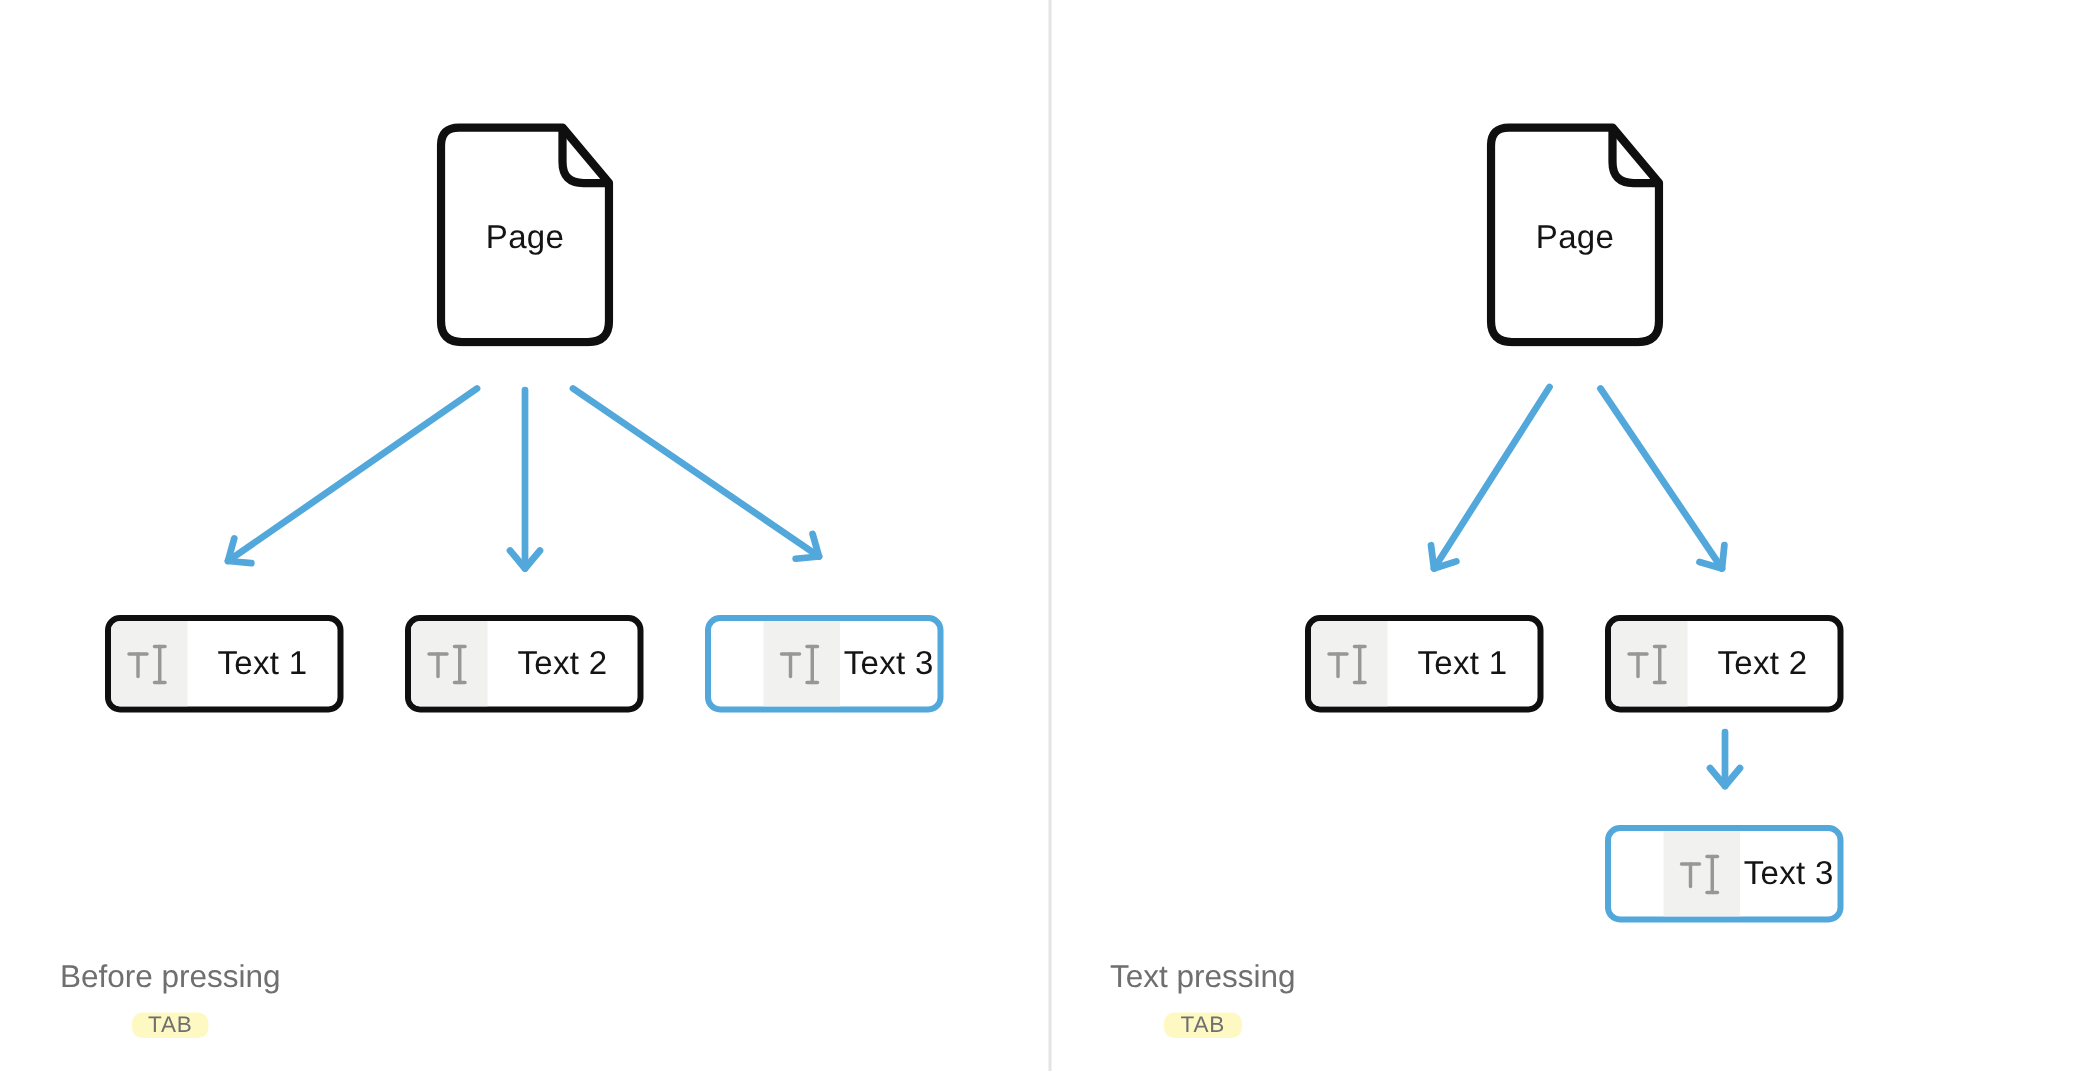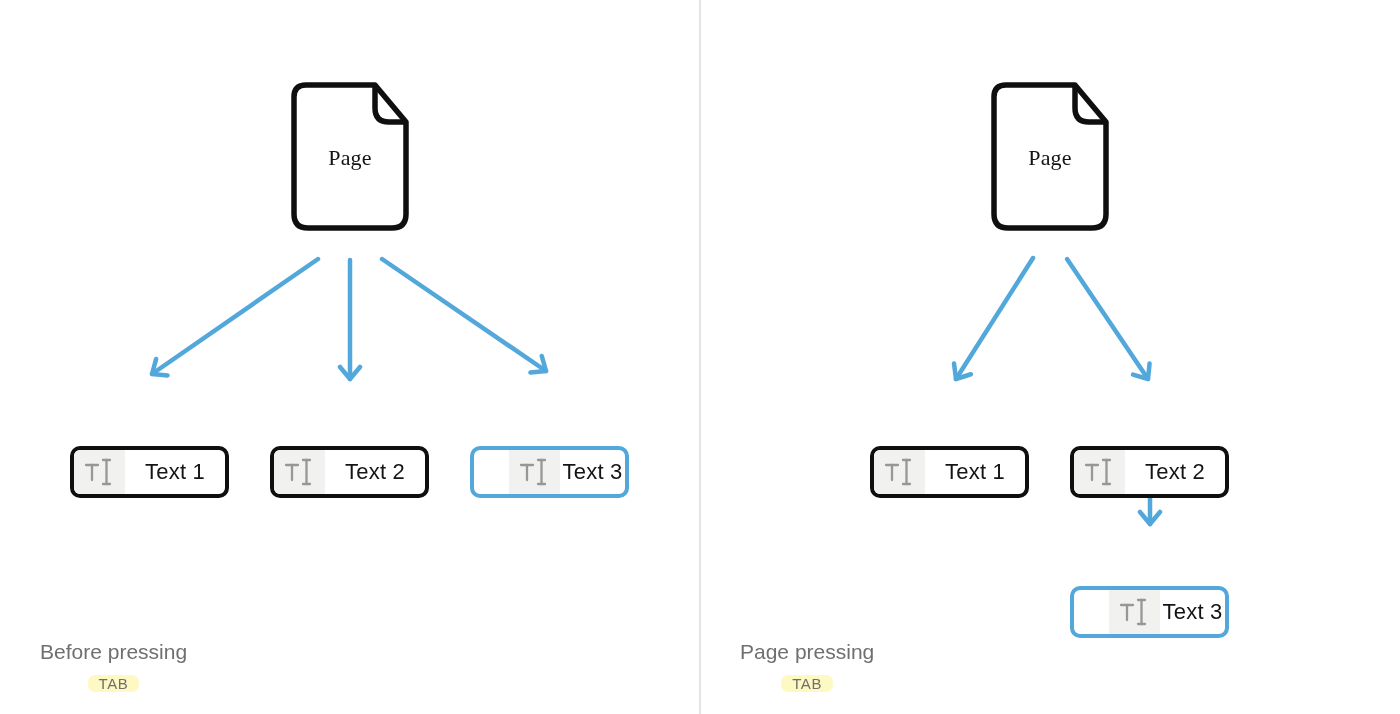--- a/index.html
+++ b/index.html
@@ -11,31 +11,31 @@
   .panel{position:absolute;top:0;width:700px;height:714px;}
   .panel-left{left:0;}
   .panel-right{left:700px;}
   .divider{position:absolute;left:699px;top:0;width:2px;height:714px;background:#E4E4E4;}
 
   
   .page-icon{position:absolute;width:118px;height:149px;}
   .page-icon svg{position:absolute;left:0;top:0;}
   .page-label{
     position:absolute;left:0;top:63px;width:100%;text-align:center;
-    font-size:22px;color:#141414;letter-spacing:.2px;font-family:Liberation Serif, serif;
+    font-size:22px;color:#141414;letter-spacing:.2px;
   }
 
   
   .arrows{position:absolute;left:0;top:0;width:700px;height:714px;pointer-events:none;}
 
   
   .block{
-    position:absolute;width:159px;height:52px;box-sizing:border-box;
+    position:absolute;width:159px;height:65px;box-sizing:border-box;
     border:4px solid #0F0F0F;border-radius:10px;background:#fff;
-    display:flex;align-items:stretch;overflow:hidden;margin-top:36px;
+    display:flex;align-items:stretch;overflow:hidden;
   }
   .block.selected{border-color:#52A7DB;padding-left:35px;}
   .icon-cell{
     width:51px;flex:0 0 51px;background:#F1F1F0;
     display:flex;align-items:center;justify-content:center;
   }
   .label-cell{
     flex:1;display:flex;align-items:center;justify-content:center;
     font-size:22px;color:#141414;letter-spacing:.2px;padding-bottom:1px;
   }
@@ -191,18 +191,18 @@
           <path d="M21 5 H28"></path>
             <path d="M21 29 H28"></path>
             <path d="M24.5 5 V29"></path>
         </g>
       </svg>
     </span>
     <span class="label-cell">Text 3</span>
   </div>
 
   <div class="caption">
-    <span>Page pressing</span>
+    <span>Text pressing</span>
     <span class="key-badge">TAB</span>
   </div>
 </section>
 
 <div class="divider"></div>
 
 </body></html>

